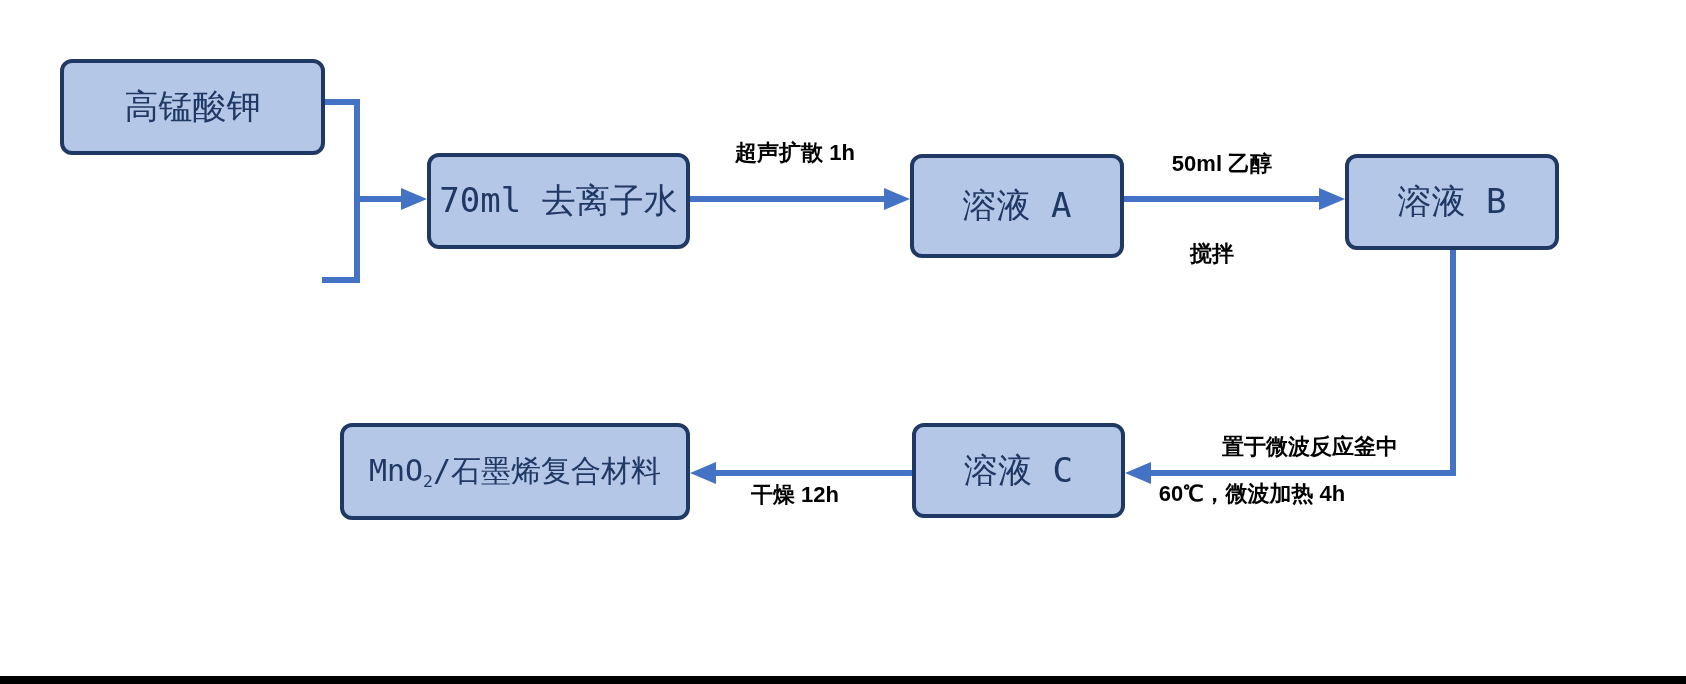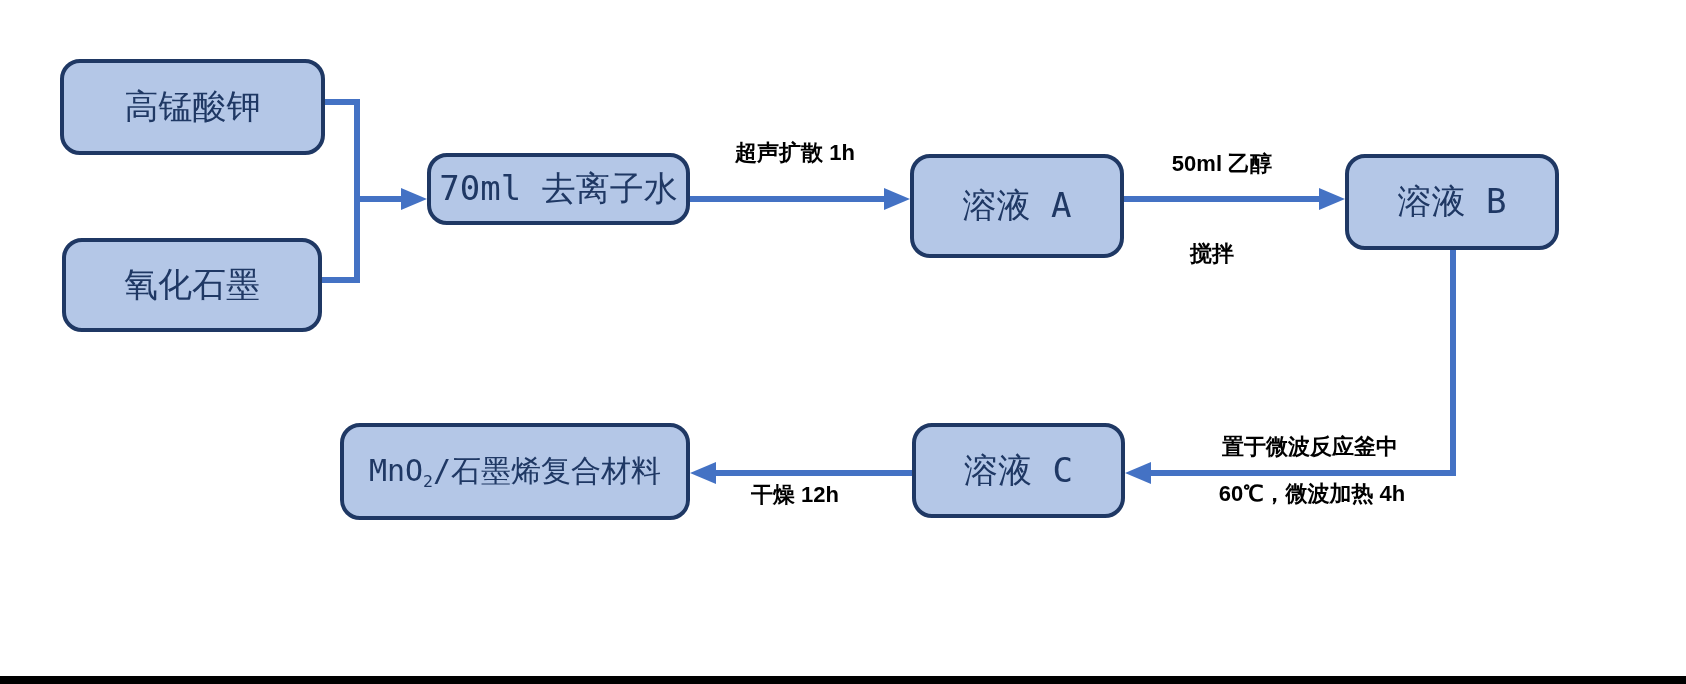--- a/index.html
+++ b/index.html
@@ -14,21 +14,21 @@
     height: 684px;
     background: #ffffff;
     overflow: hidden;
   }
   
   .node {
     position: absolute;
     box-sizing: border-box;
     background: #b4c7e7;
     border: 4px solid #1f3864;
-    border-radius: 20px;
+    border-radius: 12px;
     color: #1f3864;
     display: flex;
     align-items: center;
     justify-content: center;
     font-family: "DejaVu Sans Mono", "DejaVu Sans", sans-serif;
     font-size: 34px;
     white-space: nowrap;
     text-align: center;
   }
   .node.small-text { font-size: 30px; }
@@ -79,32 +79,29 @@
 </style>
 </head>
 <body>
 
 <div id="stage">
 
   <div class="node" style="left:60px; top:59px; width:265px; height:96px;">
     <span>高锰酸钾</span>
   </div>
 
-  <div class="node" style="left:62px; top:238px; width:260px; height:94px;">
-    <span>氧化石墨</span>
-  </div>
 
   <div class="hline" style="left:325px; top:99px; width:35px; height:6px;"></div>
   <div class="vline" style="left:354px; top:99px; width:6px; height:184px;"></div>
   <div class="hline" style="left:322px; top:277px; width:38px; height:6px;"></div>
 
   <div class="hline" style="left:357px; top:196px; width:46px; height:6px;"></div>
   <div class="ah-right" style="left:401px; top:188px;"></div>
 
-  <div class="node" style="left:427px; top:153px; width:263px; height:72px;">
+  <div class="node" style="left:427px; top:153px; width:263px; height:96px;">
     <span>70ml 去离子水</span>
   </div>
 
   <div class="hline" style="left:690px; top:196px; width:195px; height:6px;"></div>
   <div class="ah-right" style="left:884px; top:188px;"></div>
   <div class="edge-label" style="left:795px; top:153px;">超声扩散 1h</div>
 
   <div class="node" style="left:910px; top:154px; width:214px; height:104px;">
     <span>溶液 A</span>
   </div>
@@ -115,21 +112,21 @@
   <div class="edge-label" style="left:1212px; top:254px;text-align:right;">搅拌</div>
 
   <div class="node" style="left:1345px; top:154px; width:214px; height:96px;">
     <span>溶液 B</span>
   </div>
 
   <div class="vline" style="left:1450px; top:250px; width:6px; height:226px;"></div>
   <div class="hline" style="left:1149px; top:470px; width:307px; height:6px;"></div>
   <div class="ah-left" style="left:1125px; top:462px;"></div>
   <div class="edge-label" style="left:1310px; top:447px;">置于微波反应釜中</div>
-  <div class="edge-label" style="left:1312px; top:494px;">60℃，微波加热 4h</div>
+  <div class="edge-label" style="left:1252px; top:494px;">60℃，微波加热 4h</div>
 
   <div class="node" style="left:912px; top:423px; width:213px; height:95px;">
     <span>溶液 C</span>
   </div>
 
   <div class="hline" style="left:714px; top:470px; width:198px; height:6px;"></div>
   <div class="ah-left" style="left:690px; top:462px;"></div>
   <div class="edge-label" style="left:795px; top:495px;text-align:right;">干燥 12h</div>
 
   <div class="node small-text" style="left:340px; top:423px; width:350px; height:97px;">

